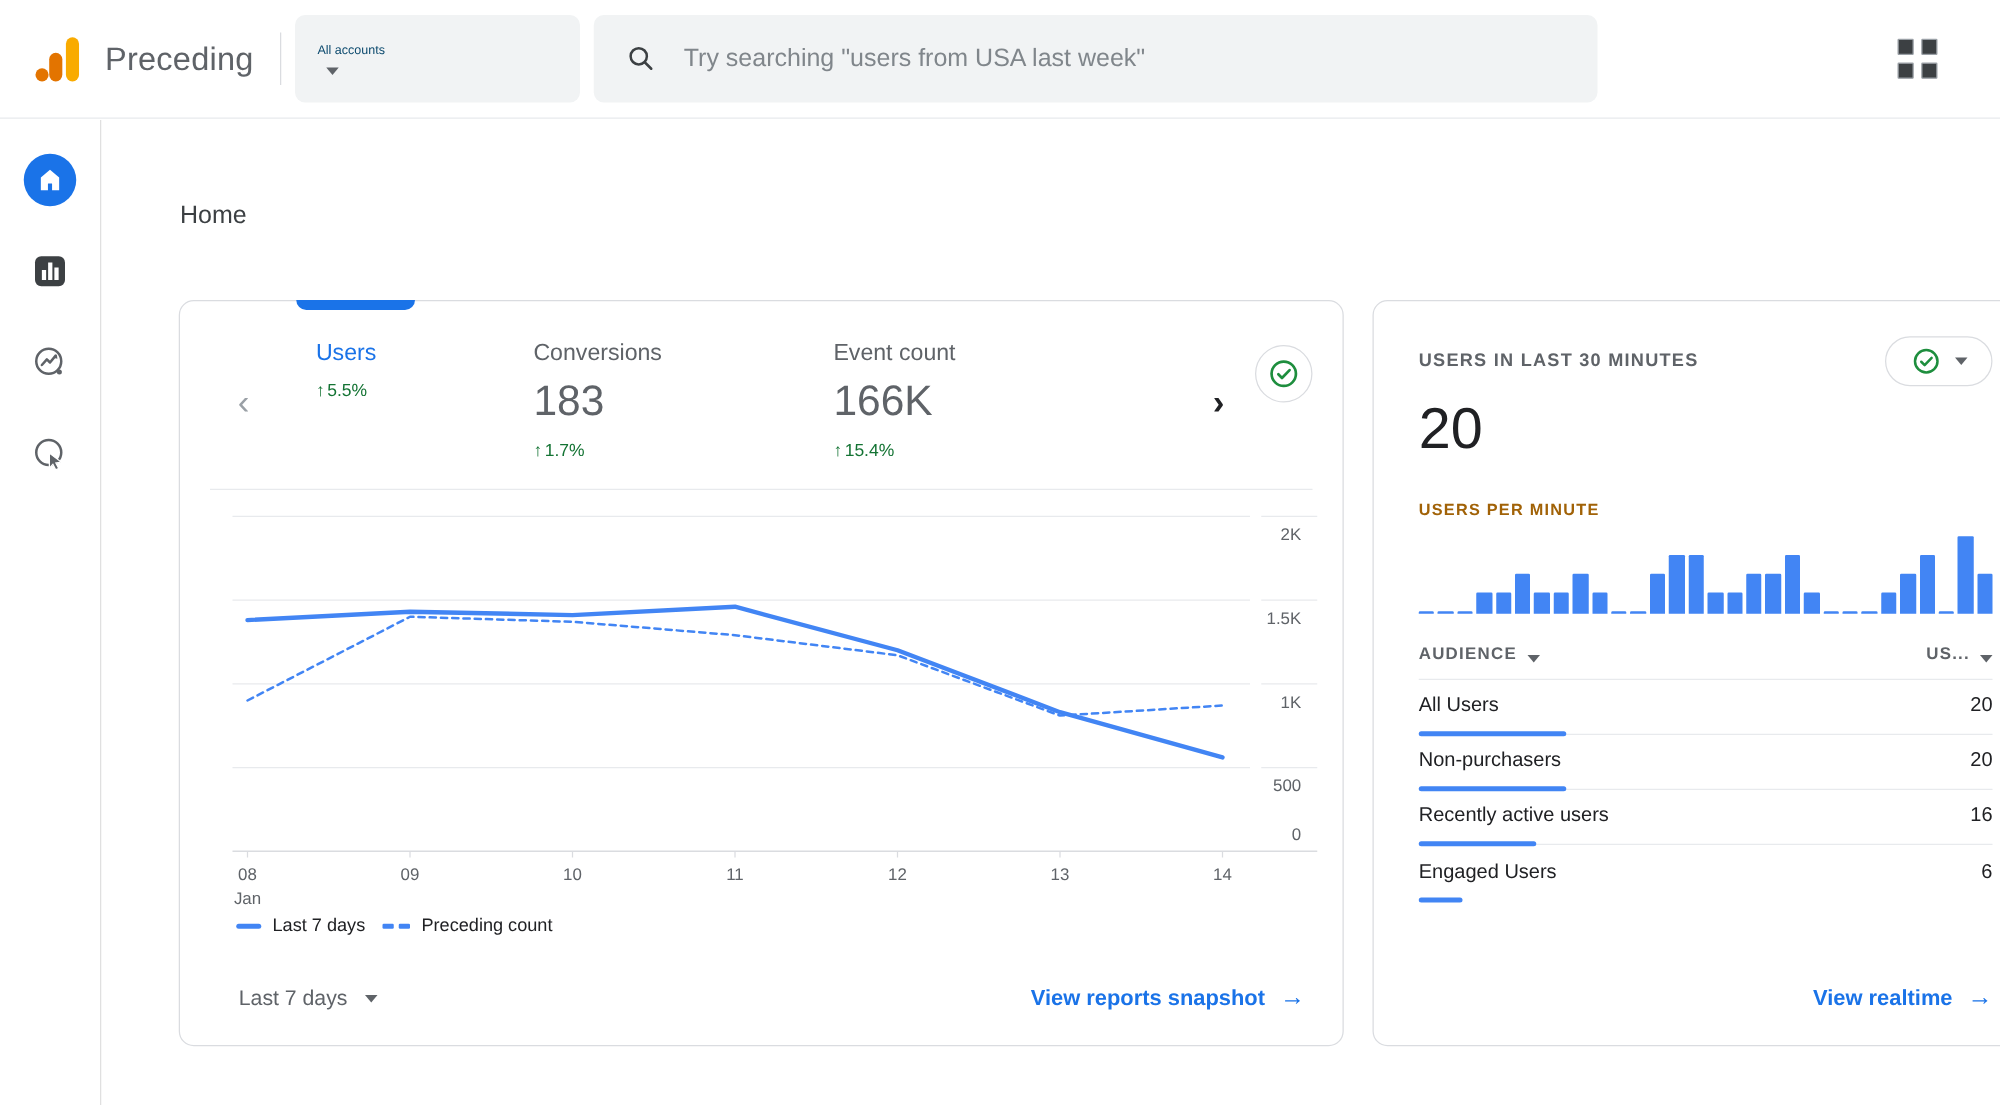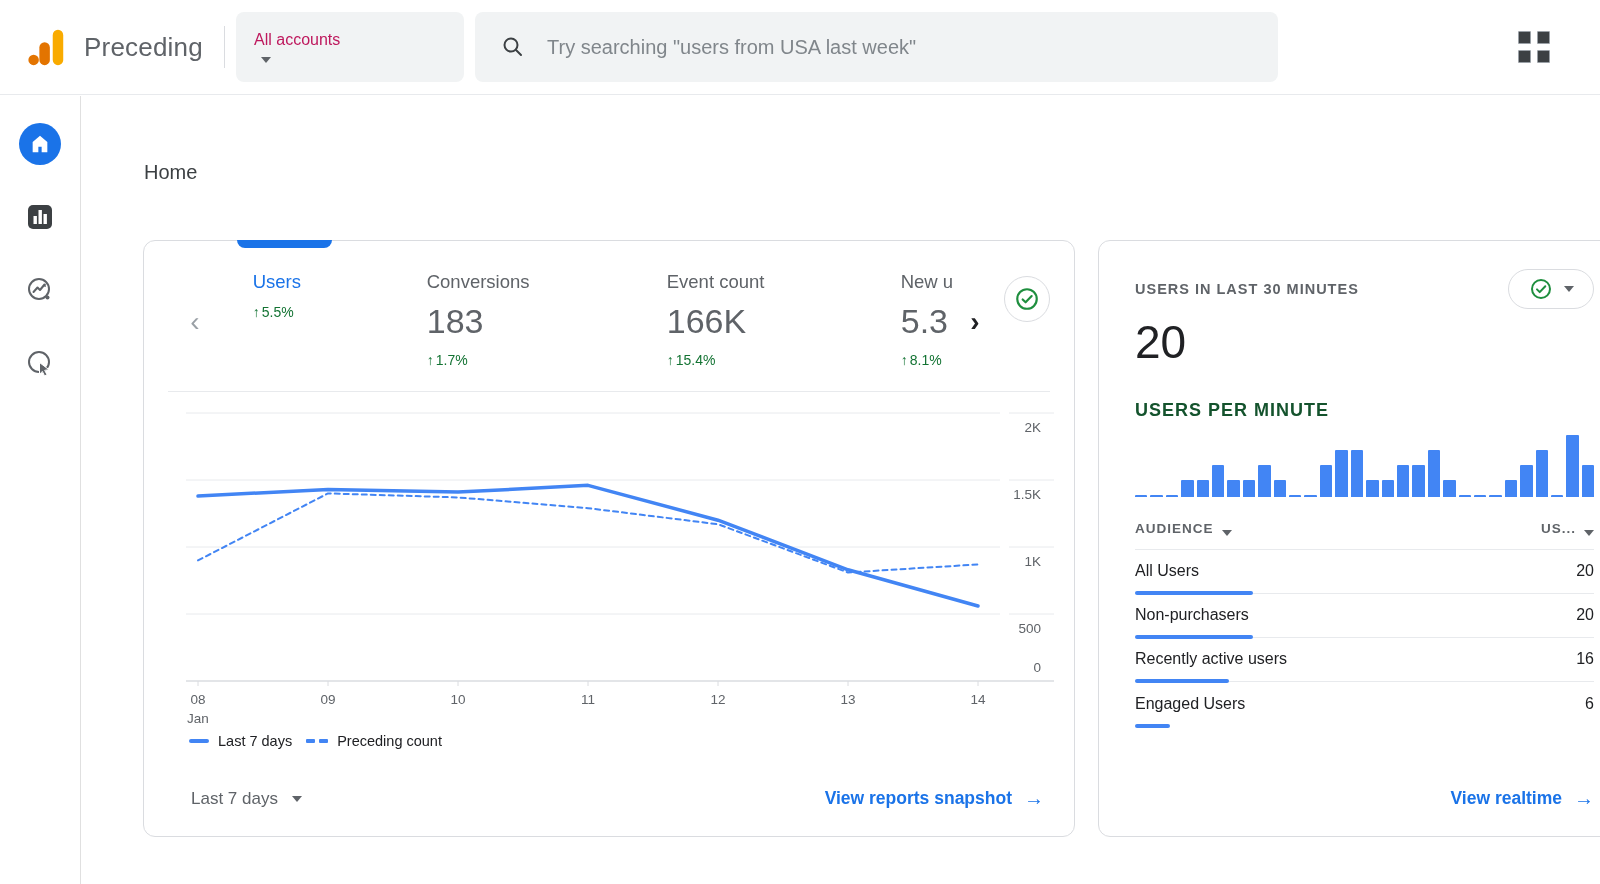--- a/index.html
+++ b/index.html
@@ -5,21 +5,21 @@
   *{margin:0;padding:0;box-sizing:border-box}
   html,body{width:1600px;height:884px}
   body{font-family:"Liberation Sans",sans-serif;background:#fff;color:#202124;position:relative;overflow:hidden}
 
   
   .topbar{position:absolute;top:0;left:0;width:1600px;height:95px;background:#fff;border-bottom:1px solid #e8eaed;display:flex;align-items:center}
   .logo-wrap{display:flex;align-items:center;gap:16px;padding-left:26px;width:224px}
   .brand{font-size:26px;color:#5f6368;letter-spacing:.2px}
   .tb-divider{width:1px;height:42px;background:#dadce0;margin-right:11px}
   .account-chip{width:228px;height:70px;background:#f1f3f4;border-radius:8px;padding:12px 18px;display:flex;flex-direction:column;justify-content:center;gap:8px;cursor:pointer}
-  .account-chip .acct-label{font-size:16px;color:#be185d}
+  .account-chip .acct-label{font-size:10px;color:#0c4a6e}
   .tri{width:0;height:0;border-left:5px solid transparent;border-right:5px solid transparent;border-top:6px solid #5f6368;display:inline-block}
   .account-chip .tri{margin-left:7px}
   .searchbox{margin-left:11px;width:803px;height:70px;background:#f1f3f4;border-radius:8px;display:flex;align-items:center;padding:0 26px;gap:22px}
   .searchbox input{border:none;background:transparent;outline:none;font-size:20px;flex:1;color:#202124;font-family:inherit}
   .searchbox input::placeholder{color:#80868b}
   .apps-grid{margin-left:auto;margin-right:50px;display:grid;grid-template-columns:13px 13px;grid-template-rows:13px 13px;gap:6px;cursor:pointer}
   .apps-grid span{background:#3c4043;border:1px solid #9aa0a6;border-radius:1px}
 
   
   .sidebar{position:absolute;top:96px;left:0;width:81px;height:788px;background:#fff;border-right:1px solid #e0e0e0;display:flex;flex-direction:column;align-items:center;padding-top:27px;gap:31px}
@@ -67,21 +67,21 @@
   .range-select .tri{border-top-color:#5f6368}
   .link{display:flex;align-items:center;gap:12px;font-size:17.5px;font-weight:bold;color:#1a73e8;text-decoration:none;cursor:pointer}
   .link .arrow{font-size:20px;font-weight:normal}
 
   
   .rt-header{display:flex;justify-content:space-between;align-items:center}
   .rt-title{font-size:14.5px;letter-spacing:1px;color:#5f6368;font-weight:bold}
   .rt-pill{width:86px;height:40px;border:1px solid #dadce0;border-radius:20px;background:#fff;display:flex;align-items:center;justify-content:center;gap:11px;cursor:pointer;flex:none}
   .rt-pill .tri{border-top-color:#5f6368}
   .rt-value{font-size:46px;color:#202124;margin-top:8px;line-height:1.1}
-  .pm-label{font-size:18px;letter-spacing:1px;color:#14532d;font-weight:bold;margin-top:32px}
+  .pm-label{font-size:13px;letter-spacing:1px;color:#a16207;font-weight:bold;margin-top:32px}
   .pm-chart{margin-top:12px;height:64px;display:flex;align-items:flex-end;gap:3px}
   .pm-bar{flex:1;background:#4285f4;border-radius:1px 1px 0 0}
   .aud-head{margin-top:24px;display:flex;justify-content:space-between;align-items:center;font-size:13.5px;letter-spacing:1px;color:#5f6368;font-weight:bold;padding-bottom:13px;border-bottom:1px solid #e8eaed}
   .aud-head .col{display:flex;align-items:flex-end;gap:8px;cursor:pointer}
   .aud-head .tri{border-top-color:#5f6368}
   .aud-row{position:relative;height:44px;display:flex;justify-content:space-between;align-items:center;font-size:16px;color:#202124;border-bottom:1px solid #e8eaed}
   .aud-row.last{border-bottom:none}
   .aud-bar{position:absolute;left:0;bottom:-2px;height:4px;border-radius:2px;background:#4285f4}
   .rt-footer{margin-top:auto;display:flex;justify-content:flex-end}
 </style>
@@ -161,25 +161,20 @@
         </div>
         <div class="metric">
           <div class="m-label">Conversions</div>
           <div class="m-value">183</div>
           <div class="m-delta"><span class="up">↑</span>1.7%</div>
         </div>
         <div class="metric">
           <div class="m-label">Event count</div>
           <div class="m-value">166K</div>
           <div class="m-delta"><span class="up">↑</span>15.4%</div>
-        </div>
-        <div class="metric">
-          <div class="m-label">New u</div>
-          <div class="m-value">5.3</div>
-          <div class="m-delta"><span class="up">↑</span>8.1%</div>
         </div>
       </div>
     <button class="chev right">›</button>
     <button class="check-btn">
       <svg width="26" height="26" viewBox="0 0 24 24">
         <circle cx="12" cy="12" r="9" fill="none" stroke="#1e8e3e" stroke-width="2"></circle>
         <path d="M8 12.4 l2.7 2.7 L16.3 9.3" fill="none" stroke="#1e8e3e" stroke-width="2" stroke-linecap="round" stroke-linejoin="round"></path>
       </svg>
     </button>
   </div>

